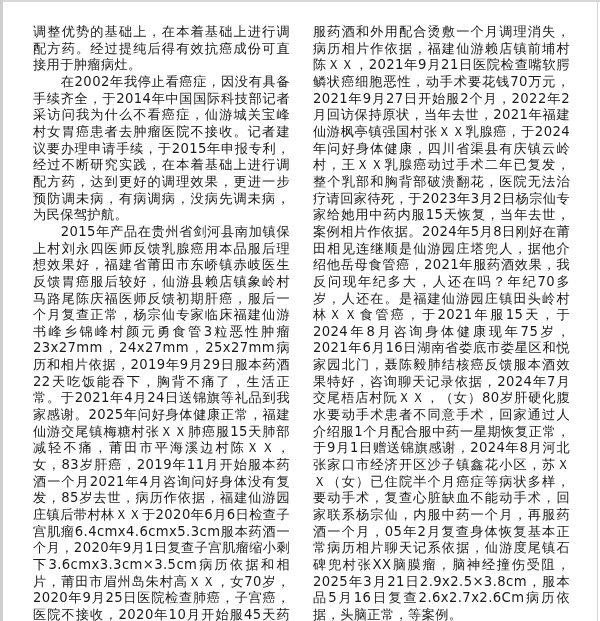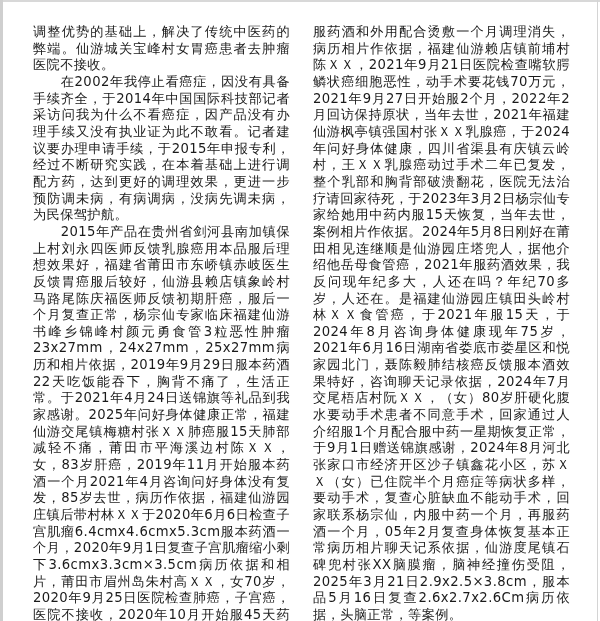--- a/index.html
+++ b/index.html
@@ -24,21 +24,21 @@
   .para.indent { text-indent:2.1em; }
 </style>
 </head>
 <body>
 
 <div class="frame-top"></div>
 <div class="frame-left"></div>
 <div class="frame-right"></div>
 
 <div class="column col-left">
-  <p class="para">调整优势的基础上，解决了传统中医药的弊端。仙游城关宝峰村女胃癌患者去肿瘤医院不接收。</p>
-  <p class="para indent">在2002年我停止看癌症，因没有具备手续齐全，于2014年中国国际科技部记者采访问我为什么不看癌症，因产品没有办理手续又没有执业证为此不敢看。记者建议要办理申请手续，于2015年申报专利，经过不断研究实践，在本着基础上进行调配方药，达到更好的调理效果，更进一步预防调未病，有病调病，没病先调未病，为民保驾护航。</p>
+  <p class="para">调整优势的基础上，在本着基础上进行调配方药。经过提纯后得有效抗癌成份可直接用于肿瘤病灶。</p>
+  <p class="para indent">在2002年我停止看癌症，因没有具备手续齐全，于2014年中国国际科技部记者采访问我为什么不看癌症，仙游城关宝峰村女胃癌患者去肿瘤医院不接收。记者建议要办理申请手续，于2015年申报专利，经过不断研究实践，在本着基础上进行调配方药，达到更好的调理效果，更进一步预防调未病，有病调病，没病先调未病，为民保驾护航。</p>
   <p class="para indent">2015年产品在贵州省剑河县南加镇保上村刘永四医师反馈乳腺癌用本品服后理想效果好，福建省莆田市东峤镇赤岐医生反馈胃癌服后较好，仙游县赖店镇象岭村马路尾陈庆福医师反馈初期肝癌，服后一个月复查正常，杨宗仙专家临床福建仙游书峰乡锦峰村颜元勇食管3粒恶性肿瘤23x27mm，24x27mm，25x27mm病历和相片依据，2019年9月29日服本药酒22天吃饭能吞下，胸背不痛了，生活正常。于2021年4月24日送锦旗等礼品到我家感谢。2025年问好身体健康正常，福建仙游交尾镇梅糖村张ＸＸ肺癌服15天肺部减轻不痛，莆田市平海溪边村陈ＸＸ，女，83岁肝癌，2019年11月开始服本药酒一个月2021年4月咨询问好身体没有复发，85岁去世，病历作依据，福建仙游园庄镇后带村林ＸＸ于2020年6月6日检查子宫肌瘤6.4cmx4.6cmx5.3cm服本药酒一个月，2020年9月1日复查子宫肌瘤缩小剩下3.6cmx3.3cm×3.5cm病历依据和相片，莆田市眉州岛朱村高ＸＸ，女70岁，2020年9月25日医院检查肺癌，子宫癌，医院不接收，2020年10月开始服45天药酒，在2023年问好平安健康，同年走路不小心摔倒去世，2020年6月5日福建仙游龙华镇埔头村吴ＸＸ（女），淋巴瘤</p>
 </div>
 
 <div class="column col-right">
   <p class="para">服药酒和外用配合烫敷一个月调理消失，病历相片作依据，福建仙游赖店镇前埔村陈ＸＸ，2021年9月21日医院检查嘴软腭鳞状癌细胞恶性，动手术要花钱70万元，2021年9月27日开始服2个月，2022年2月回访保持原状，当年去世，2021年福建仙游枫亭镇强国村张ＸＸ乳腺癌，于2024年问好身体健康，四川省渠县有庆镇云岭村，王ＸＸ乳腺癌动过手术二年已复发，整个乳部和胸背部破溃翻花，医院无法治疗请回家待死，于2023年3月2日杨宗仙专家给她用中药内服15天恢复，当年去世，案例相片作依据。2024年5月8日刚好在莆田相见连继顺是仙游园庄塔兜人，据他介绍他岳母食管癌，2021年服药酒效果，我反问现年纪多大，人还在吗？年纪70多岁，人还在。是福建仙游园庄镇田头岭村林ＸＸ食管癌，于2021年服15天，于2024年8月咨询身体健康现年75岁，2021年6月16日湖南省娄底市娄星区和悦家园北门，聂陈毅肺结核癌反馈服本酒效果特好，咨询聊天记录依据，2024年7月交尾梧店村阮ＸＸ，（女）80岁肝硬化腹水要动手术患者不同意手术，回家通过人介绍服1个月配合服中药一星期恢复正常，于9月1日赠送锦旗感谢，2024年8月河北张家口市经济开区沙子镇鑫花小区，苏ＸＸ（女）已住院半个月癌症等病状多样，要动手术，复查心脏缺血不能动手术，回家联系杨宗仙，内服中药一个月，再服药酒一个月，05年2月复查身体恢复基本正常病历相片聊天记系依据，仙游度尾镇石碑兜村张XX脑膜瘤，脑神经撞伤受阻，2025年3月21日2.9x2.5×3.8cm，服本品5月16日复查2.6x2.7x2.6Cm病历依据，头脑正常，等案例。</p>
 
 </div>
 
 </body></html>

